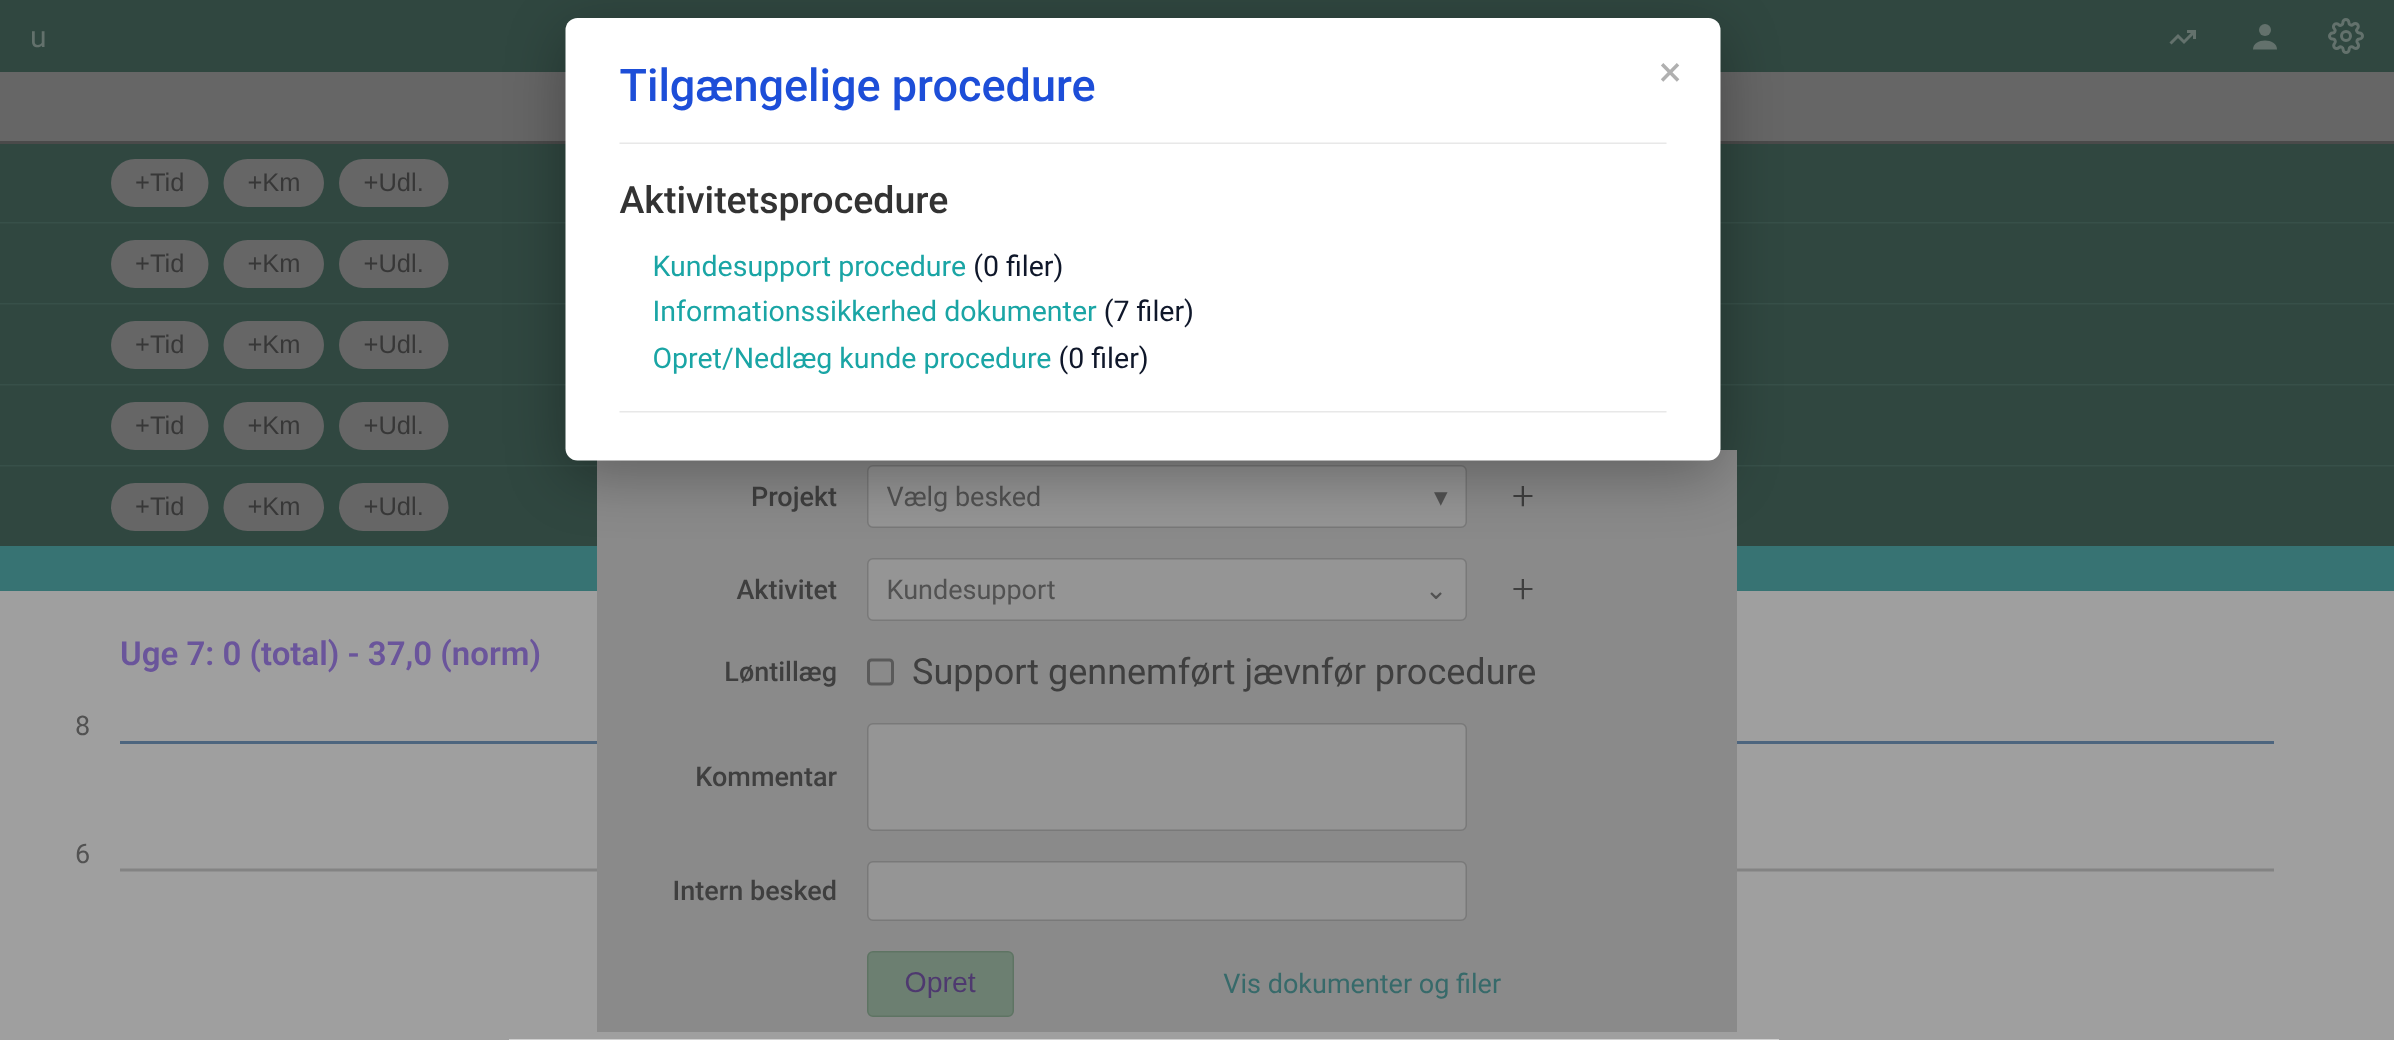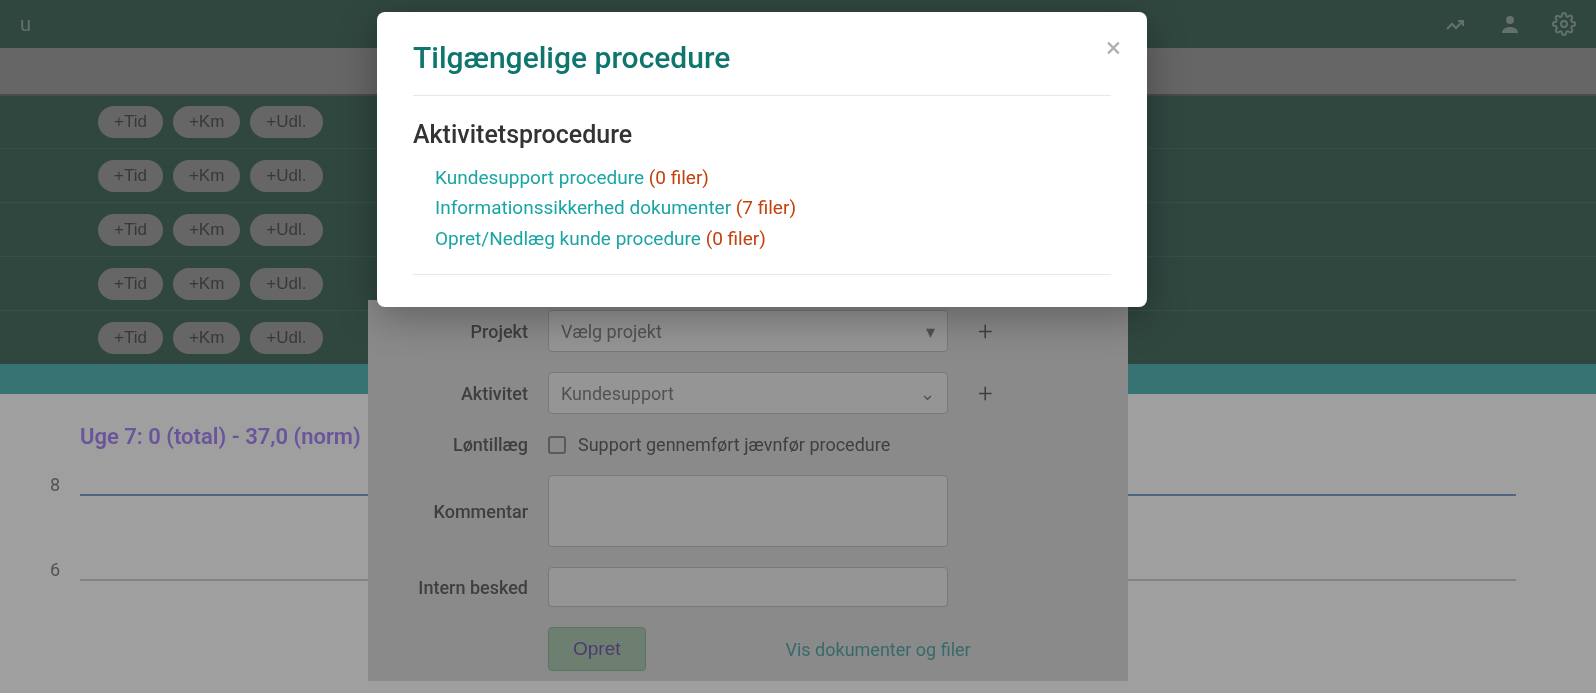--- a/index.html
+++ b/index.html
@@ -29,21 +29,21 @@
     
     .gray-strip { background: #808080; height: 46px; }
     
     
     .row-container { background: #0a3d2e; }
     .green-row {
       background: #0a3d2e;
       height: 54px;
       display: flex;
       align-items: center;
-      padding-left: 98px;
+      padding-left: 74px;
       border-top: 1px solid #1a5040;
       gap: 10px;
     }
     .green-row.first { border-top: 2px solid #444; }
     .pill-btn {
       background: #808080;
       color: #1a1a1a;
       border: none;
       border-radius: 18px;
       padding: 6px 16px;
@@ -61,21 +61,21 @@
     .chart-area { position: relative; height: 150px; }
     .y-label { position: absolute; left: -30px; color: #555; font-size: 18px; }
     .y-label.y8 { top: 0; }
     .y-label.y6 { top: 85px; }
     .chart-line { position: absolute; left: 0; right: 0; height: 2px; }
     .chart-line.blue { background: #4a7fb5; top: 20px; }
     .chart-line.gray { background: #c0c0c0; top: 105px; }
     .form-panel {
       position: absolute;
       top: 300px;
-      left: 368px;
+      left: 398px;
       width: 760px;
       background: #d0d0d0;
     }
     .form-row { display: flex; align-items: center; padding: 10px 30px; gap: 20px; }
     .form-label { width: 130px; text-align: right; color: #2a2a2a; font-size: 18px; font-weight: 500; }
     .form-select {
       flex: 1;
       max-width: 400px;
       height: 42px;
       border: 1px solid #aaa;
@@ -84,21 +84,21 @@
       padding: 0 12px;
       font-size: 18px;
       color: #555;
       display: flex;
       align-items: center;
       justify-content: space-between;
     }
     .plus-icon { font-size: 26px; color: #2a2a2a; font-weight: 300; margin-left: 10px; }
     .checkbox-row { display: flex; align-items: center; gap: 12px; }
     .checkbox { width: 18px; height: 18px; border: 2px solid #666; border-radius: 3px; }
-    .checkbox-label { color: #2a2a2a; font-size: 18px; }
+    .checkbox-label { color: #2a2a2a; font-size: 24px; }
     .form-textarea {
       flex: 1; max-width: 400px; height: 72px;
       border: 1px solid #aaa; border-radius: 4px; background: #e8e8e8;
       resize: both;
     }
     .form-input {
       flex: 1; max-width: 400px; height: 40px;
       border: 1px solid #aaa; border-radius: 4px; background: #e8e8e8;
     }
     .submit-btn {
@@ -130,37 +130,37 @@
     .modal-close {
       position: absolute;
       top: 22px;
       right: 26px;
       color: #b0b0b0;
       font-size: 28px;
       cursor: pointer;
       line-height: 1;
     }
     .modal-title {
-      color: #0f766e;
+      color: #1d4ed8;
       font-size: 30px;
       font-weight: 500;
       padding-bottom: 20px;
       border-bottom: 1px solid #e8e8e8;
     }
     .section-title {
       color: #333;
       font-size: 25px;
       font-weight: 500;
       margin-top: 24px;
       margin-bottom: 14px;
     }
     .proc-list { padding-left: 22px; padding-bottom: 20px; border-bottom: 1px solid #e8e8e8;}
     .proc-item { font-size: 19px; line-height: 1.6; }
     .proc-link { color: #1aa5a5; text-decoration: none; }
-    .proc-count { color: #c2410c; }
+    .proc-count { color: #0f172a; }
   </style>
 </head>
 <body>
 
 <div class="header">
   <div class="header-left">u</div>
   <div class="header-center">
     <svg class="header-icon" viewBox="0 0 24 24" fill="none" stroke="currentColor" stroke-width="2">
         <circle cx="12" cy="12" r="9"></circle>
         <path d="M12 7v5l3 2"></path>
@@ -222,21 +222,21 @@
     <div class="y-label y6">6</div>
     <div class="chart-line blue"></div>
     <div class="chart-line gray"></div>
   </div>
 </div>
 
 <div class="form-panel">
   <div class="form-row">
     <div class="form-label">Projekt</div>
     <div class="form-select">
-      <span>Vælg projekt</span>
+      <span>Vælg besked</span>
       <span>▾</span>
     </div>
     <span class="plus-icon">+</span>
   </div>
   <div class="form-row">
     <div class="form-label">Aktivitet</div>
     <div class="form-select">
       <span>Kundesupport</span>
       <span>⌄</span>
     </div>

